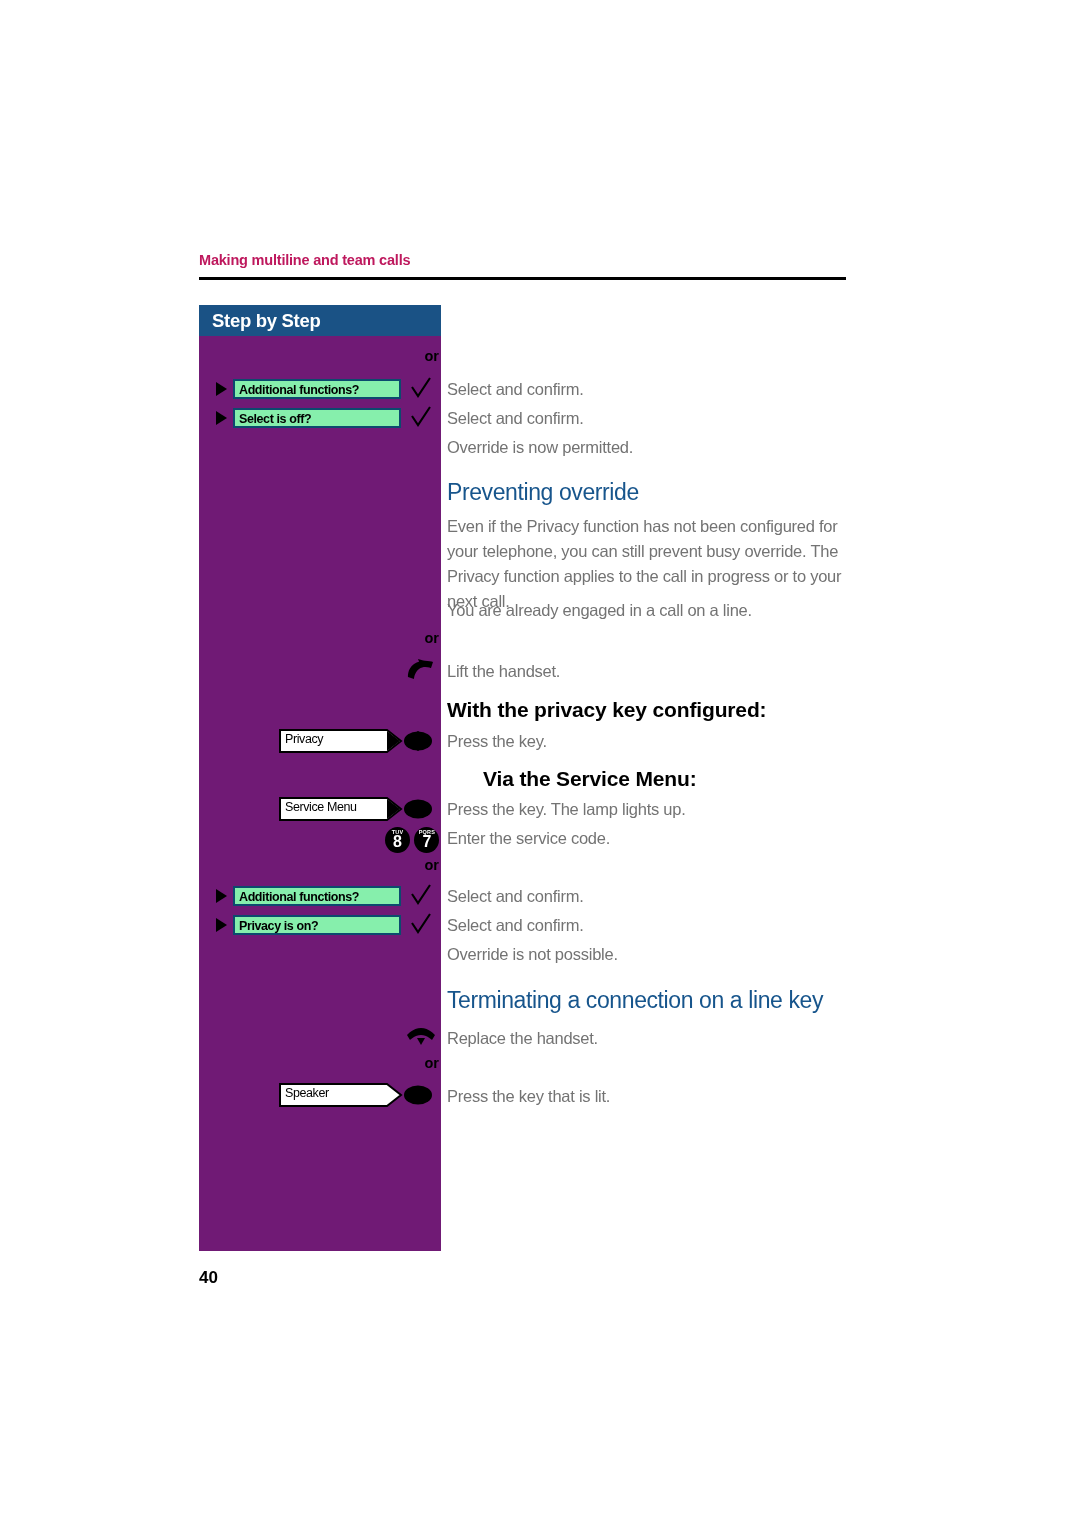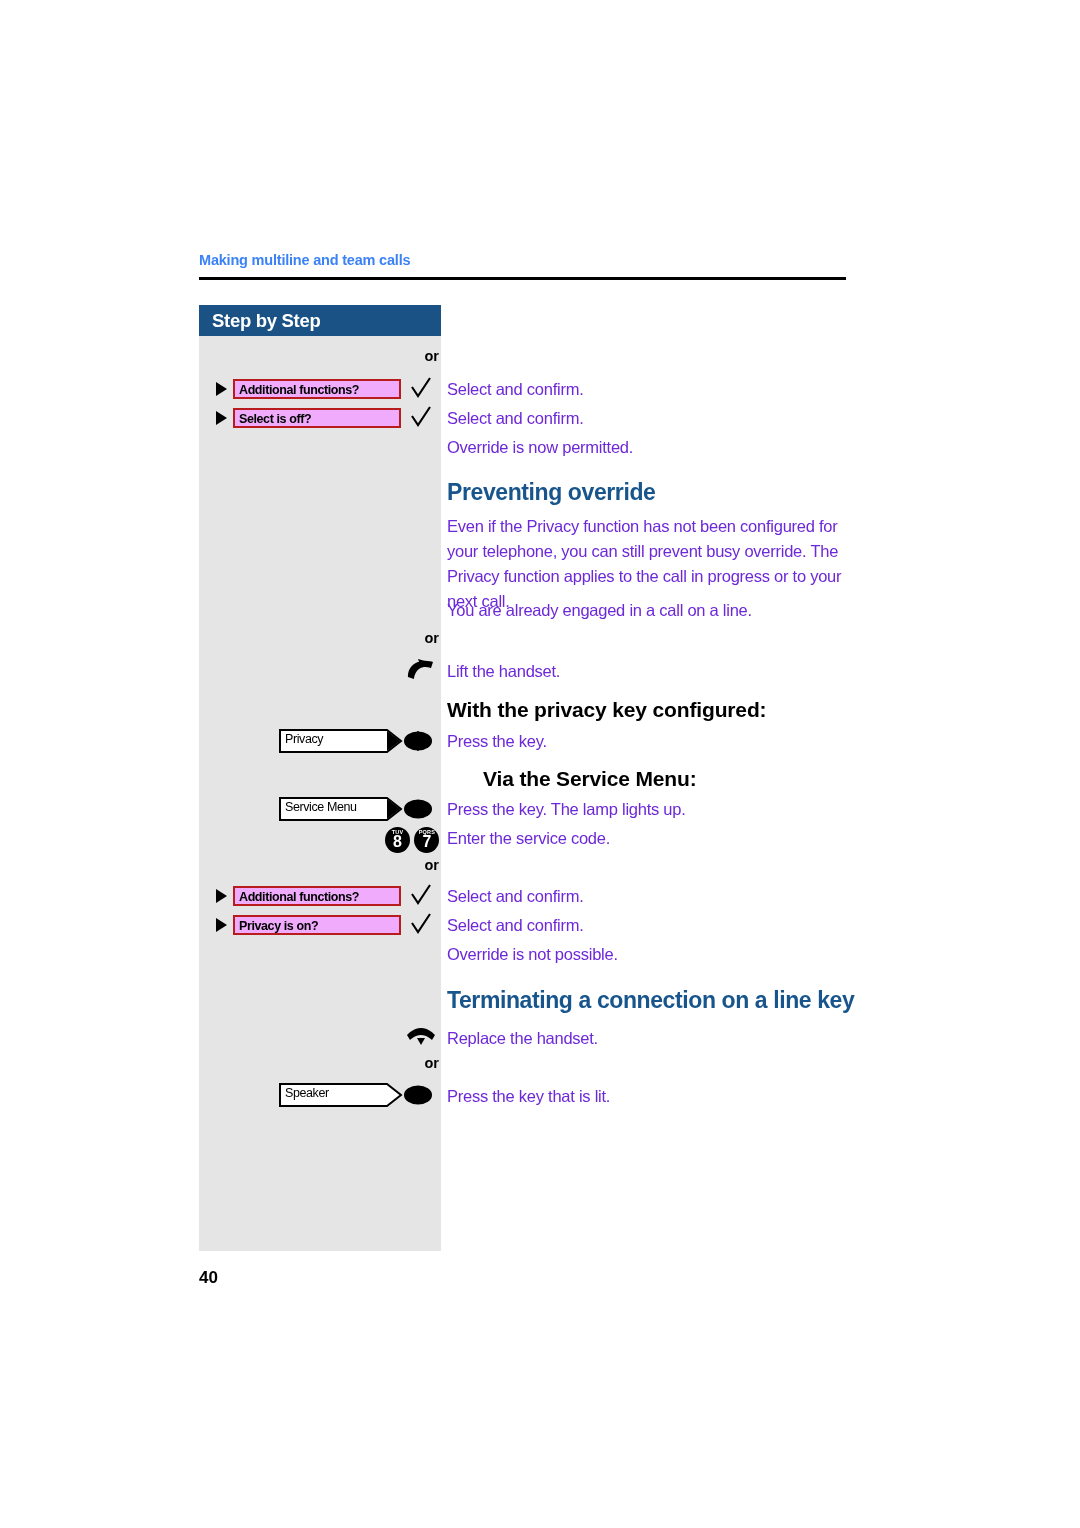--- a/index.html
+++ b/index.html
@@ -24,40 +24,40 @@
   }
 
   
   .running-header {
     position: absolute;
     left: 199px;
     top: 252px;
     font-size: 14.5px;
     font-weight: bold;
     letter-spacing: -0.2px;
-    color: #3b82f6;
+    color: #be185d;
     white-space: nowrap;
   }
   .header-rule {
     position: absolute;
     left: 199px;
     top: 277px;
     width: 647px;
     height: 3px;
     background: #000000;
   }
 
   
   .sidebar {
     position: absolute;
     left: 199px;
     top: 305px;
     width: 242px;
     height: 946px;
-    background: #e5e5e5;
+    background: #701a75;
   }
   .sidebar-title {
     position: absolute;
     left: 0; top: 0;
     width: 242px;
     height: 31px;
     background: #1a5285;
   }
   .sidebar-title span {
     position: absolute;
@@ -88,22 +88,22 @@
     width: 0; height: 0;
     border-left: 11px solid #000000;
     border-top: 7px solid transparent;
     border-bottom: 7px solid transparent;
   }
   .menu-chip .box {
     position: absolute;
     left: 17px; top: 0;
     width: 168px;
     height: 20px;
-    background: #f0abfc;
-    border: 2px solid #b91c1c;
+    background: #86efac;
+    border: 2px solid #0c4a6e;
     box-sizing: border-box;
     text-align: right;
   }
   .menu-chip .box span {
     position: absolute;
     left: 4px;
     top: 2px;
     font-size: 12.5px;
     font-weight: bold;
     letter-spacing: -0.4px;
@@ -187,30 +187,30 @@
     color: #ffffff;
     line-height: 18px;
   }
 
   
   .body-text {
     position: absolute;
     left: 447px;
     font-size: 16.5px;
     line-height: 25px;
-    color: #6d28d9;
+    color: #737373;
     letter-spacing: -0.25px;
   }
   .body-text.wide { width: 400px; }
 
   .h2 {
     position: absolute;
     left: 447px;
     font-size: 23px;
-    font-weight: bold;
+    font-weight: normal;
     color: #17558c;
     letter-spacing: -0.4px;
     white-space: nowrap;
   }
   .h3 {
     position: absolute;
     left: 447px;
     font-size: 21px;
     font-weight: bold;
     color: #000000;

